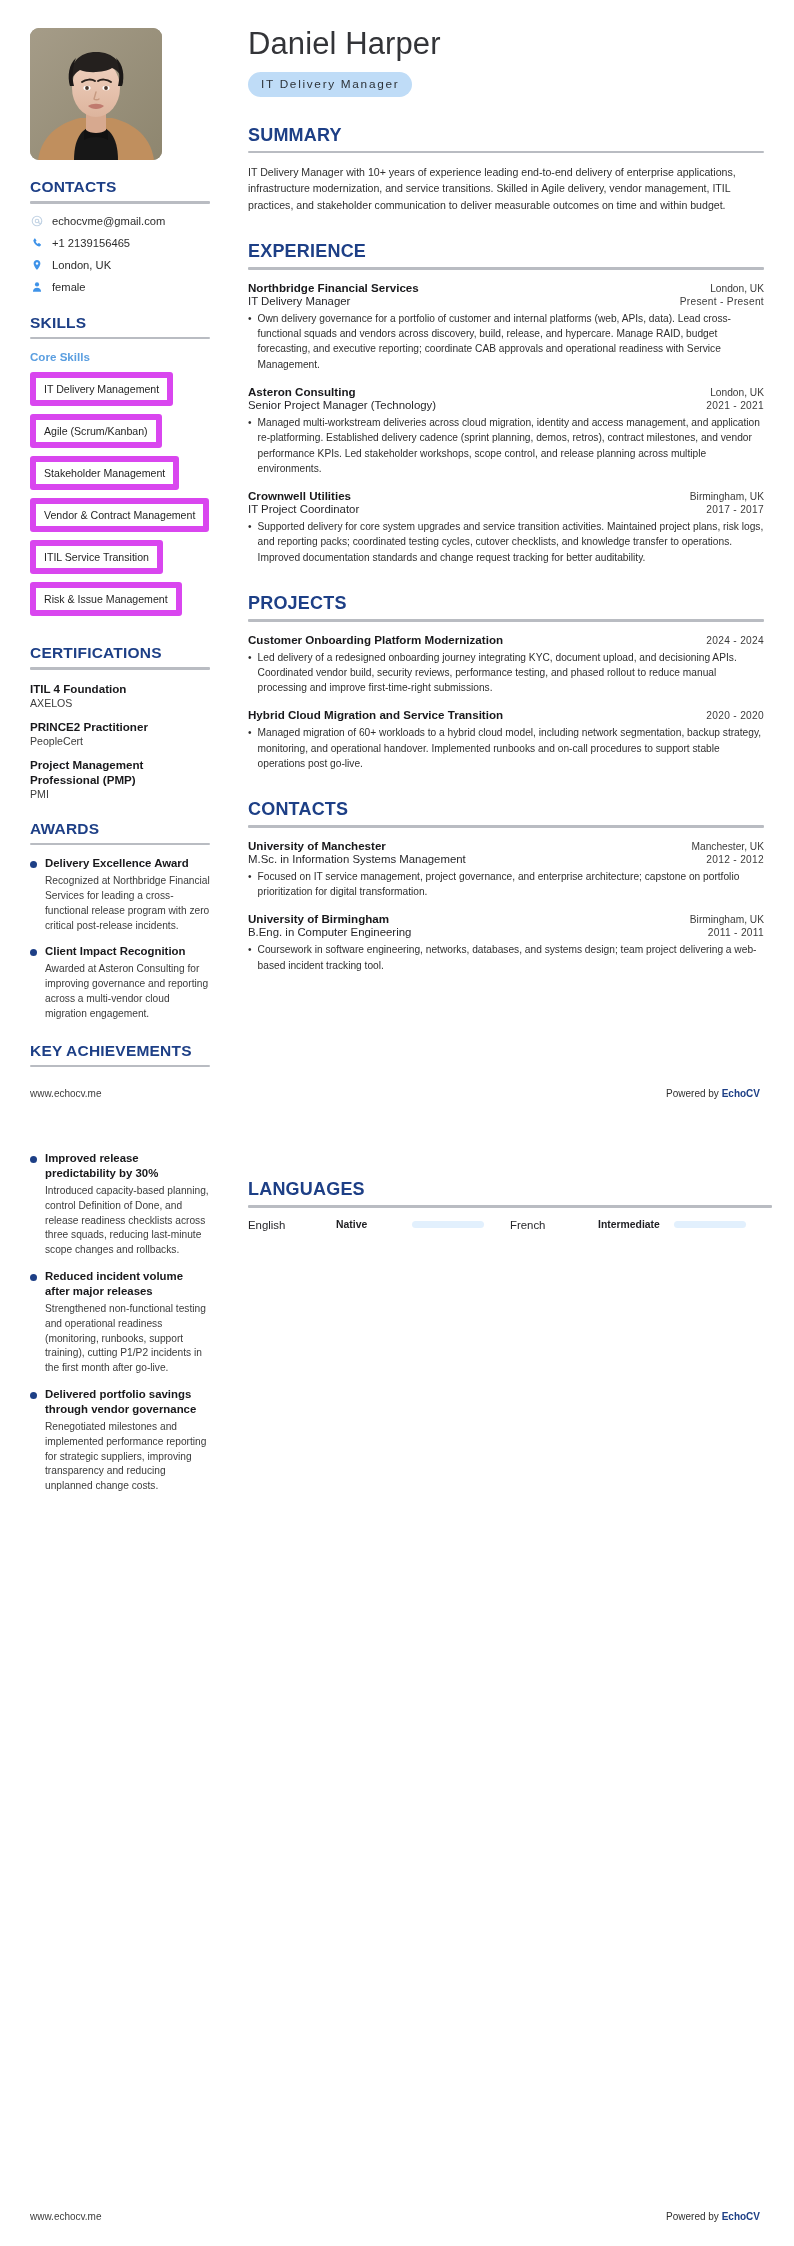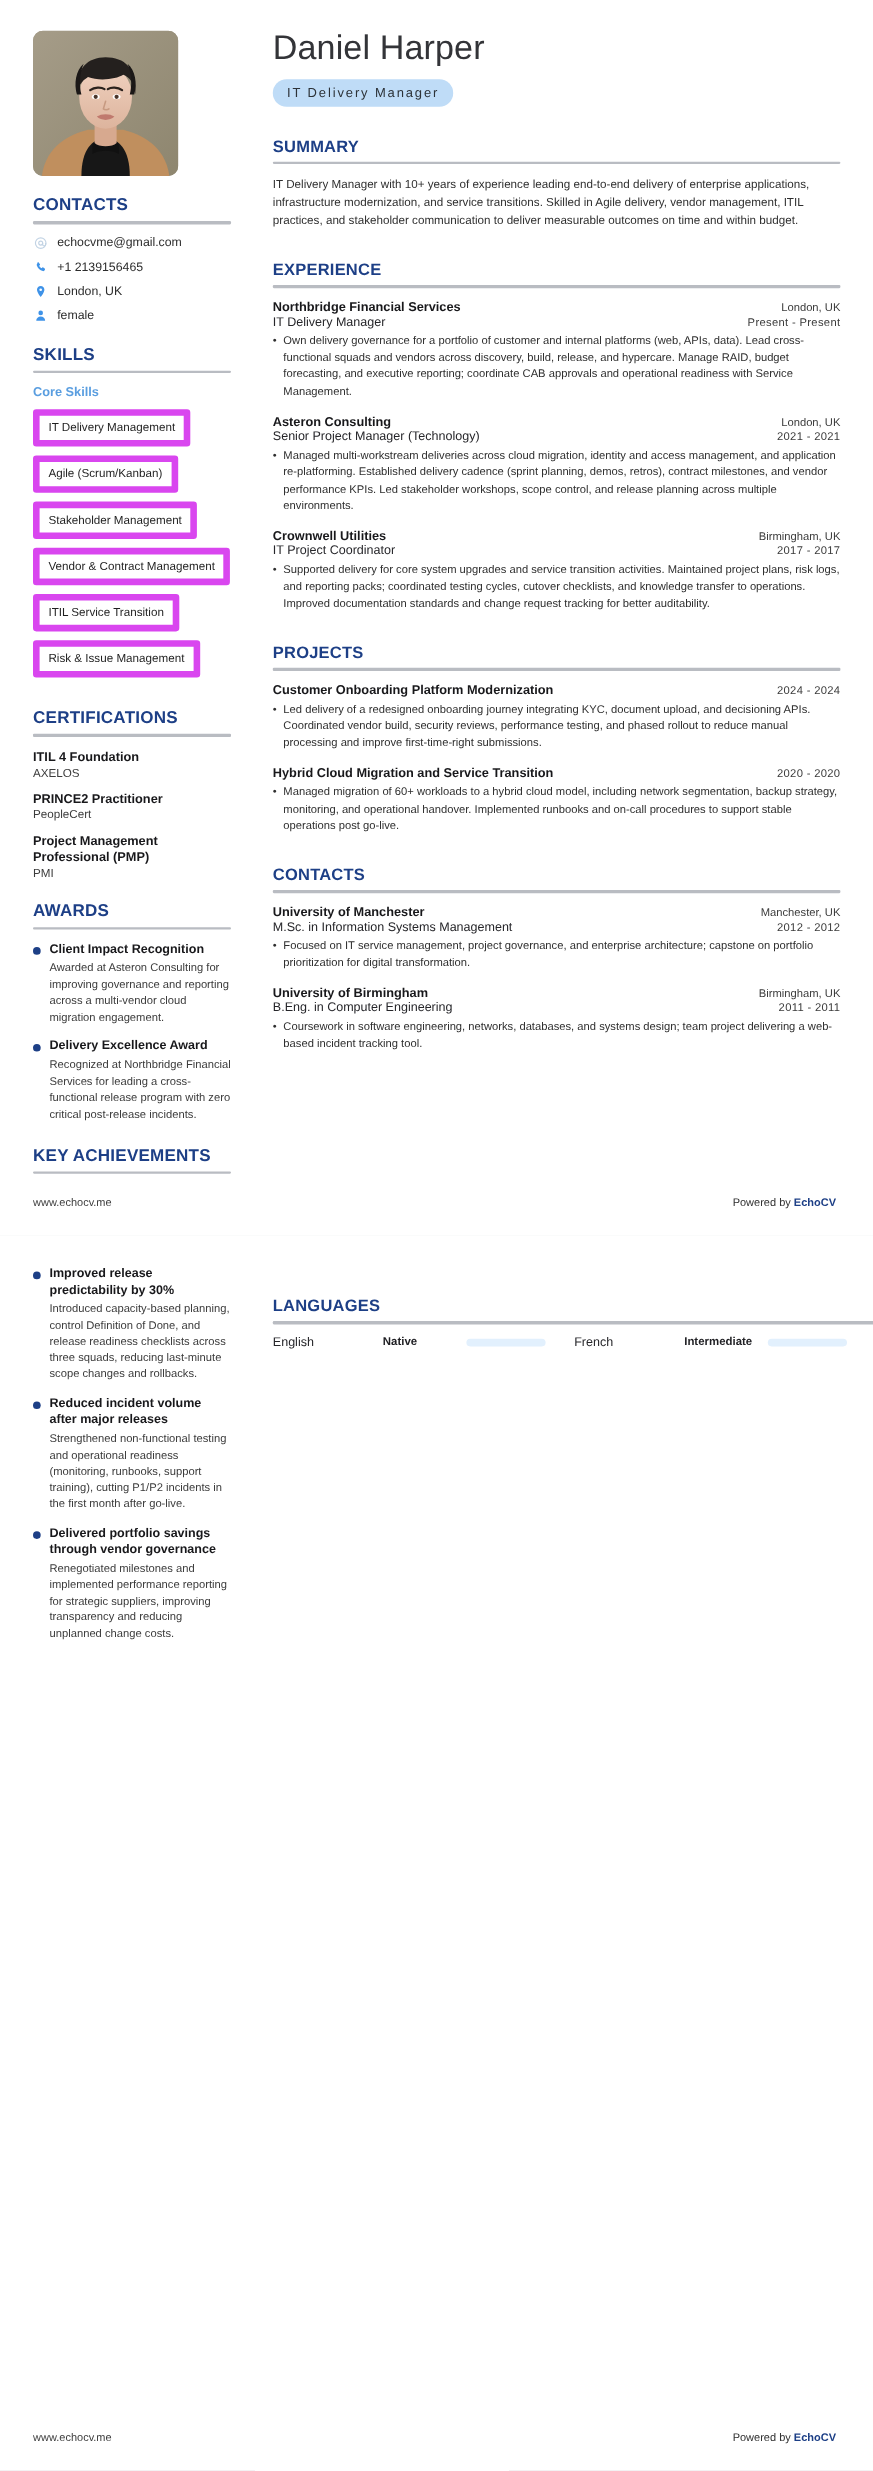--- a/index.html
+++ b/index.html
@@ -45,21 +45,21 @@
   .photo svg { display:block; width:132px; height:132px; }
 
   
   .sec-title {
     font-size: 15.5px;
     font-weight: bold;
     color: #1d3f86;
     letter-spacing: .2px;
     margin-bottom: 5px;
   }
-  .sec-title.small { font-size: 15px; margin-top: 28px; }
+  .sec-title.small { font-size: 18px; margin-top: 28px; }
   .sec-rule {
     height: 2.5px;
     background: #b9bcc2;
     margin-bottom: 11px;
     border-radius: 1px;
   }
   .sec { margin-bottom: 20px; }
 
   
   .contact-row {
@@ -218,21 +218,21 @@
   
   .lang-row {
     display: flex;
     align-items: center;
     gap: 0;
     margin-top: 4px;
   }
   .lang-name {
     font-size: 11.4px;
     color: #26262a;
-    width: 100px;
+    width: 88px;
   }
   .lang-level {
     font-size: 10.4px;
     font-weight: bold;
     color: #1f1f23;
     width: 76px;
   }
   .lang-bar {
     width: 72px;
     height: 7px;
@@ -390,29 +390,29 @@
           <div class="cert-org">PMI</div>
         </div>
       </div>
 
       <div class="sec">
         <div class="sec-title">AWARDS</div>
         <div class="sec-rule"></div>
         <div class="bblock">
           <span class="bdot"></span>
           <div>
-            <div class="btitle">Client Impact Recognition</div>
-            <div class="bdesc">Awarded at Asteron Consulting for improving governance and reporting across a multi-vendor cloud migration engagement.</div>
+            <div class="btitle">Delivery Excellence Award</div>
+            <div class="bdesc">Recognized at Northbridge Financial Services for leading a cross-functional release program with zero critical post-release incidents.</div>
           </div>
         </div>
         <div class="bblock">
           <span class="bdot"></span>
           <div>
-            <div class="btitle">Delivery Excellence Award</div>
-            <div class="bdesc">Recognized at Northbridge Financial Services for leading a cross-functional release program with zero critical post-release incidents.</div>
+            <div class="btitle">Client Impact Recognition</div>
+            <div class="bdesc">Awarded at Asteron Consulting for improving governance and reporting across a multi-vendor cloud migration engagement.</div>
           </div>
         </div>
       </div>
 
       <div class="sec">
         <div class="sec-title">KEY ACHIEVEMENTS</div>
         <div class="sec-rule"></div>
       </div>
 
     </div>

